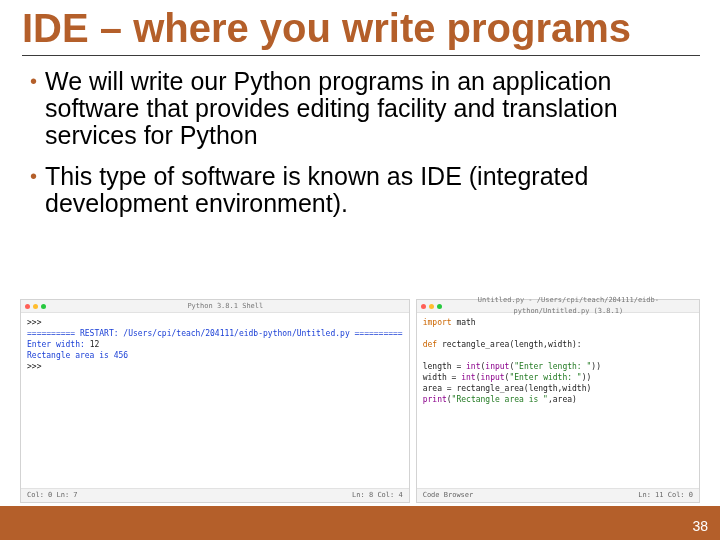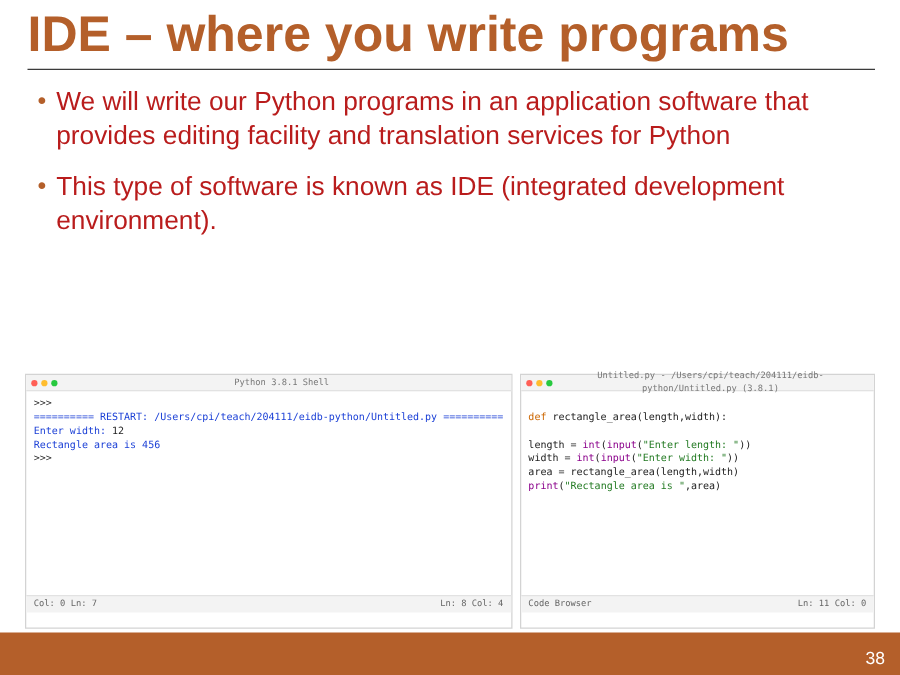--- a/index.html
+++ b/index.html
@@ -3,36 +3,36 @@
 <meta charset="utf-8">
 <style>
   * { box-sizing: border-box; margin: 0; padding: 0; }
   html, body { width: 720px; height: 540px; background: #ffffff; font-family: "Segoe UI", Arial, sans-serif; overflow: hidden; }
   .slide { position: relative; width: 720px; height: 540px; border-radius: 16px; }
   .title { font-size: 40px; font-weight: 600; color: #b45f2a; padding: 6px 20px 2px 22px; letter-spacing: 0px; }
   .title-rule { margin: 2px 20px 8px 22px; border: none; border-top: 1px solid #3b3b3b; }
   .bullets { padding: 4px 28px 0 30px; }
   .bullet { display: flex; margin-bottom: 14px; }
   .bullet-dot { color: #b45f2a; font-size: 20px; line-height: 26px; margin-right: 8px; }
-  .bullet-text { font-size: 21px; line-height: 27px; color: #b91c1c; }
+  .bullet-text { font-size: 25px; line-height: 27px; color: #000000; }
   .screens { position: absolute; left: 20px; top: 282px; width: 680px; height: 204px; display: flex; gap: 6px; margin-top: 17px; }
   .pane { background: #ffffff; border: 1px solid #d3d3d3; flex: 1; position: relative; font-family: Menlo, Consolas, monospace; font-size: 8px; line-height: 11px; color: #222; }
   .pane .chrome { height: 13px; background: #f3f3f3; border-bottom: 1px solid #e2e2e2; display: flex; align-items: center; padding: 0 4px; }
   .dots { display: flex; gap: 3px; }
   .dot { width: 5px; height: 5px; border-radius: 50%; background: #ccc; }
   .dot.r { background: #ff5f56; } .dot.y { background: #ffbd2e; } .dot.g { background: #27c93f; }
   .chrome-title { flex: 1; text-align: center; font-size: 7px; color: #777; }
   .pane-body { padding: 4px 6px; }
   .shell-line { white-space: pre; }
   .blue { color: #1a3fd6; }
   .orange { color: #d65a00; }
   .purple { color: #8b008b; text-align: center; }
   .green { color: #227a22; }
   .orange2 { color: #cc6600; }
-  .pane-status { position: absolute; bottom: 12px; left: 0; right: 0; height: 14px; background: #f3f3f3; border-top: 1px solid #e2e2e2; display: flex; justify-content: space-between; padding: 1px 6px; font-size: 7px; color: #666; }
+  .pane-status { position: absolute; bottom: 0; left: 0; right: 0; height: 14px; background: #f3f3f3; border-top: 1px solid #e2e2e2; display: flex; justify-content: space-between; padding: 1px 6px; font-size: 7px; color: #666; }
   .footer-bar { position: absolute; bottom: 0; left: 0; right: 0; height: 34px; background: #b45f2a; }
   .page-num { position: absolute; bottom: 6px; right: 12px; color: #ffffff; font-size: 14px; font-family: "Segoe UI", Arial, sans-serif; }
 </style>
 </head>
 <body>
 
 <div class="slide">
   <div class="title">IDE – where you write programs</div>
   <hr class="title-rule">
 
@@ -74,20 +74,21 @@
     <div class="pane">
       <div class="chrome">
         <div class="dots">
           <span class="dot r"></span>
           <span class="dot y"></span>
           <span class="dot g"></span>
         </div>
         <div class="chrome-title">Untitled.py - /Users/cpi/teach/204111/eidb-python/Untitled.py (3.8.1)</div>
       </div>
       <div class="pane-body">
+        <div class="shell-line"><span class="orange2">import</span><span> math</span></div>
         <div class="shell-line">&nbsp;</div>
         <div class="shell-line"><span class="orange2">def</span><span> rectangle_area(length,width):</span></div>
         <div class="shell-line">&nbsp;</div>
         <div class="shell-line"><span>length = </span><span class="purple">int</span><span>(</span><span class="purple">input</span><span>(</span><span class="green">"Enter length: "</span><span>))</span></div>
         <div class="shell-line"><span>width = </span><span class="purple">int</span><span>(</span><span class="purple">input</span><span>(</span><span class="green">"Enter width: "</span><span>))</span></div>
         <div class="shell-line">area = rectangle_area(length,width)</div>
         <div class="shell-line"><span class="purple">print</span><span>(</span><span class="green">"Rectangle area is "</span><span>,area)</span></div>
       </div>
       <div class="pane-status">
         <span>Code Browser</span>

